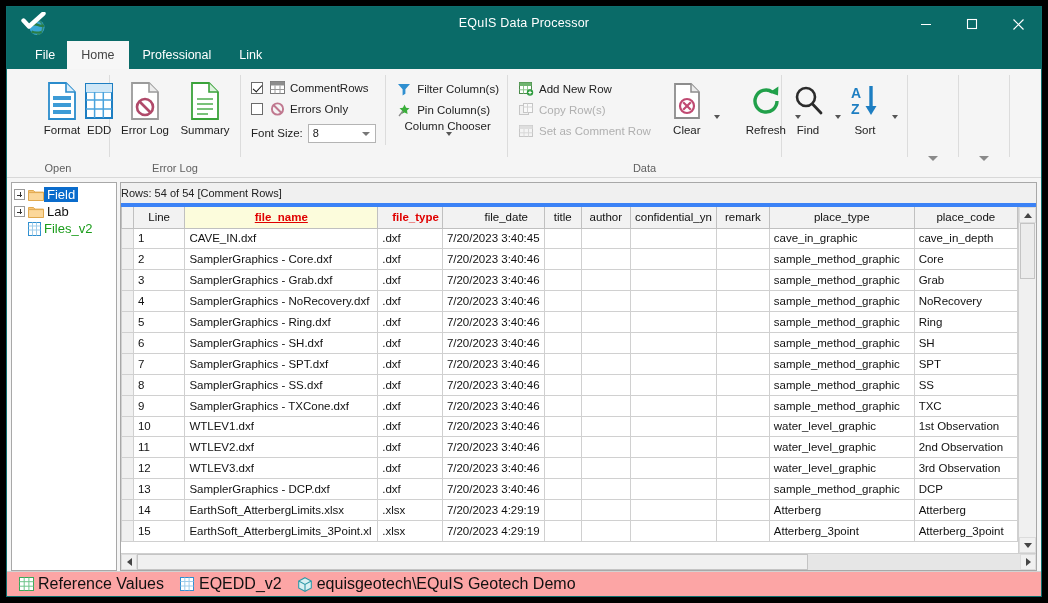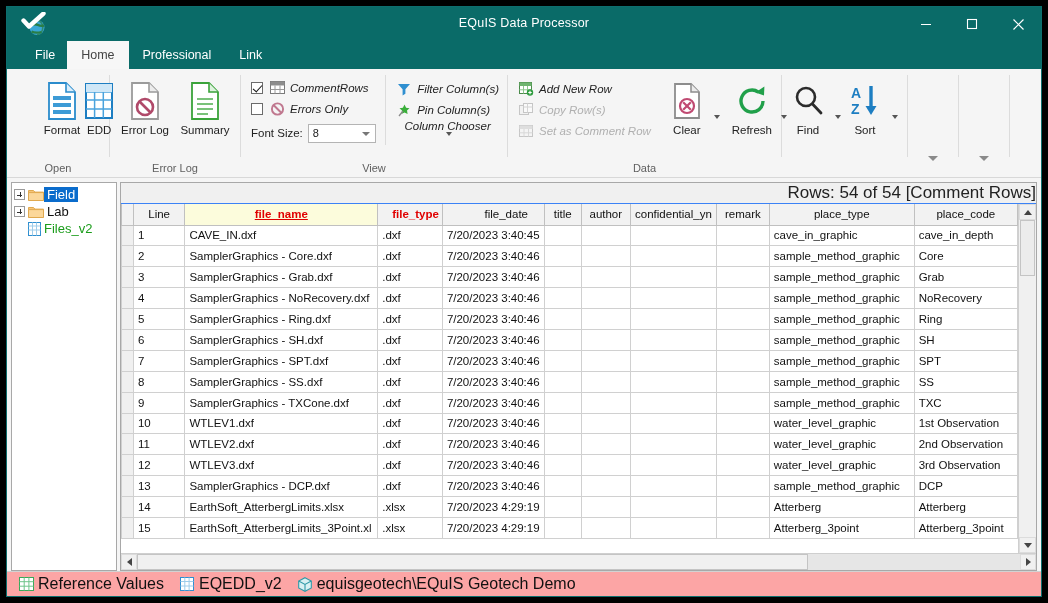--- a/index.html
+++ b/index.html
@@ -45,21 +45,21 @@
 
   .bigbtn{
     width:64px;display:flex;flex-direction:column;align-items:center;cursor:default;padding-top:4px;
   }
   .bigbtn .ic{height:44px;display:flex;align-items:center;justify-content:center;}
   .bigbtn .lb{font-size:11.5px;color:#222;text-align:center;line-height:13px;margin-top:1px;}
 
   .smallrow{display:flex;align-items:center;height:21px;font-size:11.5px;color:#222;cursor:default;}
   .smallrow.dim{color:#b0b0b0;}
   .smallrow .ic{width:20px;display:flex;align-items:center;justify-content:center;}
-  .smallrow .lb{padding-left:3px;white-space:nowrap;font-style:italic;}
+  .smallrow .lb{padding-left:3px;white-space:nowrap;}
   .ckbox{width:12px;height:12px;border:1px solid #6b6b6b;background:#fff;display:inline-block;
          position:relative;box-sizing:border-box;margin-right:4px;flex:0 0 auto;}
   .ckbox.on:after{content:"";position:absolute;left:3px;top:0px;width:4px;height:8px;
          border:solid #1a1a1a;border-width:0 1.6px 1.6px 0;transform:rotate(42deg);}
   .fontsize-row{display:flex;align-items:center;height:24px;font-size:11.5px;color:#222;margin-top:2px;}
   .combo{
     width:68px;height:19px;border:1px solid #b4b4b4;background:#fff;margin-left:5px;
     display:flex;align-items:center;position:relative;box-sizing:border-box;
   }
   .combo .val{font-size:11px;padding-left:4px;color:#222;}
@@ -87,22 +87,22 @@
   .dotlead{width:14px;height:11px;flex:0 0 auto;}
   .tlabel{padding:0 3px;line-height:15px;}
   .tlabel.sel{background:#0a6ccc;color:#fff;}
   .tlabel.green{color:#1a9c1a;}
 
   .gridwrap{
     flex:1;margin:4px 4px 0 3px;background:#fff;border:1px solid #a8a8a8;box-sizing:border-box;
     display:flex;flex-direction:column;min-width:0;
   }
   .rowsbar{
-    height:20px;background:#f0f0f0;border-bottom:1px solid #3b82f6;
-    display:flex;align-items:center;justify-content:flex-end;font-size:17px;color:#222;
+    height:20px;background:#f0f0f0;border-bottom:4px solid #3b82f6;
+    display:flex;align-items:center;justify-content:flex-start;font-size:11px;color:#222;
   }
   .gridbody{flex:1;display:flex;min-height:0;overflow:hidden;position:relative;}
   table.grid{border-collapse:collapse;table-layout:fixed;font-size:11.5px;color:#111;}
   table.grid th{
     background:#f2f2f2;border:1px solid #c0c0c0;border-top:none;font-weight:normal;
     height:21px;padding:0 3px;text-align:center;box-sizing:border-box;
   }
   table.grid th.keycol{background:#fcfcdc;color:#e00000;font-weight:bold;text-decoration:underline;}
   table.grid th.redcol{color:#e00000;font-weight:bold;padding-left:14px;}
   table.grid td{
@@ -293,21 +293,20 @@
               </svg>
             </span>
             <span class="lb">Pin Column(s)</span>
           </div>
           <div class="smallrow" style="height:24px;margin-top:0;flex-direction:column;">
             <span class="lb" style="padding-left:2px;">Column Chooser</span>
             <span class="caret"></span>
           </div>
         </div>
       </div>
-      <div class="glabel">View</div>
     </div>
     <div class="rsep"></div>
 
     <div class="rgroup" style="width:273px">
       <div class="body" style="padding-left:8px;">
         <div style="width:150px;padding-top:3px;">
           <div class="smallrow">
             <span class="ic">
               <svg width="15" height="14" viewBox="0 0 15 14">
                 <rect x="0.5" y="0.5" width="12" height="11" fill="#ffffff" stroke="#4a8a4a"></rect>
@@ -352,21 +351,21 @@
                 <circle cx="16" cy="24" r="7" fill="none" stroke="#c04a72" stroke-width="2.2"></circle>
                 <path d="M12.2 20.2 L19.8 27.8 M19.8 20.2 L12.2 27.8" stroke="#c04a72" stroke-width="2.2"></path>
               </svg>
             </span>
             <span class="lb">Clear</span>
           </div>
           <div class="splitcaret">
               <span class="caret"></span>
             </div>
 
-          <div class="bigbtn" style="width:48px;margin-left:8px;">
+          <div class="bigbtn" style="width:48px;margin-left:22px;">
             <span class="ic">
               <svg width="34" height="34" viewBox="0 0 34 34">
                 <path d="M28 17 a11 11 0 1 1 -4.6 -8.9" fill="none" stroke="#21a04a" stroke-width="3.4"></path>
                 <path d="M29.4 2.5 L29 11.4 L20.4 8.4 z" fill="#21a04a"></path>
               </svg>
             </span>
             <span class="lb">Refresh</span>
           </div>
           <div class="splitcaret">
               <span class="caret"></span>

